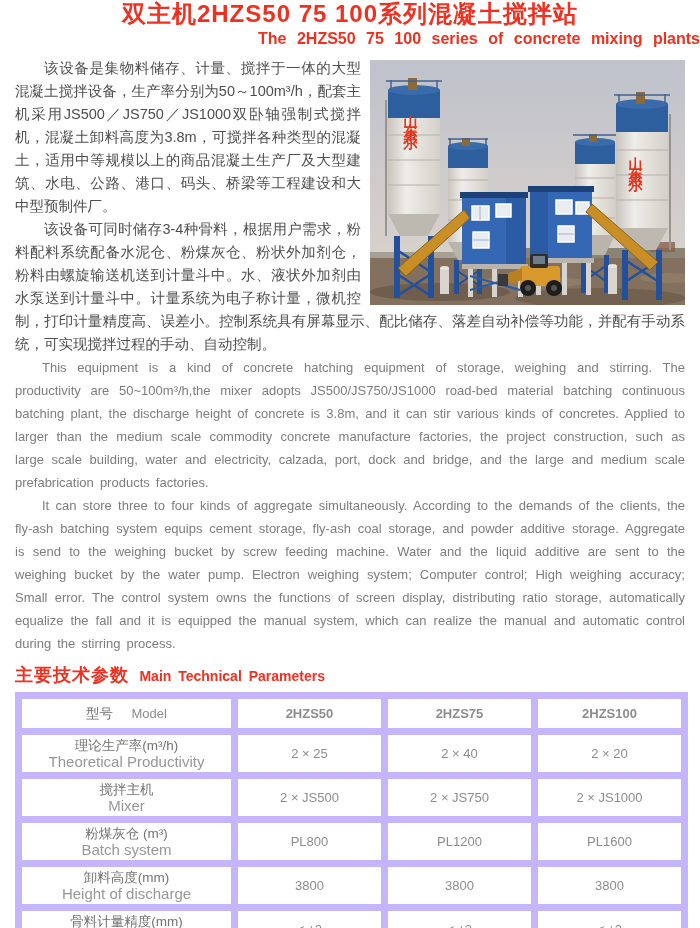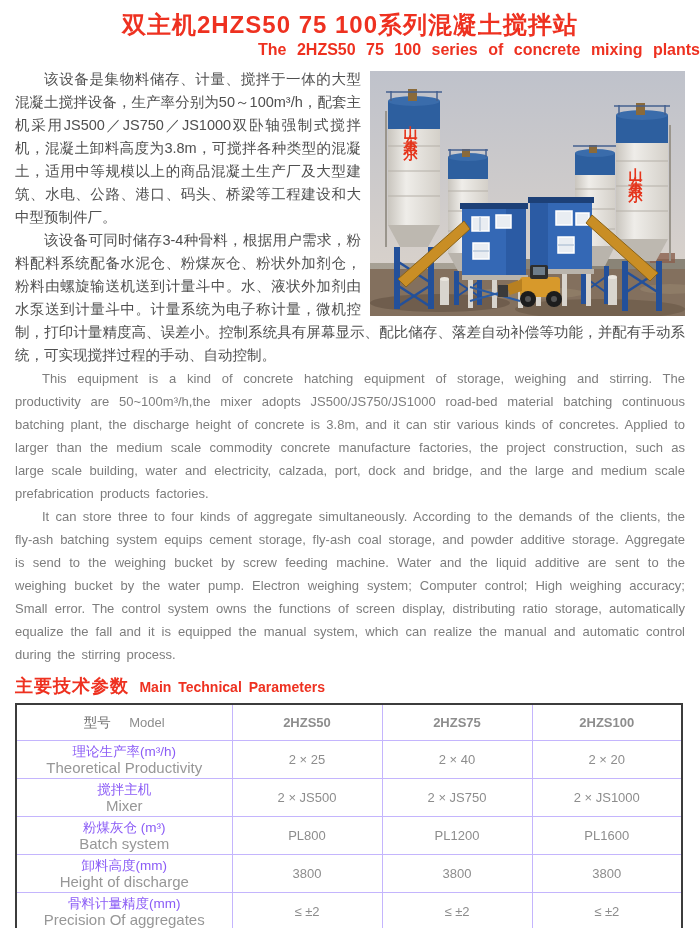--- a/index.html
+++ b/index.html
@@ -1,17 +1,17 @@
 <!DOCTYPE html>
 <html><head>
 <meta charset="utf-8">
 <style>
   * { margin:0; padding:0; box-sizing:border-box; }
   body { background:#fff; font-family:"Liberation Sans","DejaVu Sans",sans-serif; }
-  .page { width:700px; height:928px; background:#ffffff; overflow:hidden; padding-top:11px; }
+  .page { width:700px; height:928px; background:#ffffff; overflow:hidden; }
 
   .page-title { text-align:center; color:#ee3120; font-size:24px; font-weight:bold;
                 letter-spacing:1px; line-height:28px; }
   .page-subtitle { text-align:right; color:#ee3120; font-size:16px; font-weight:bold;
                    word-spacing:6px; line-height:22px; margin-bottom:7px; }
 
   .content { padding:0 15px; }
 
   .photo { float:right; width:315px; height:245px; margin:3px 0 5px 9px; position:relative;
            background:#c7c8cd; }
@@ -26,30 +26,30 @@
              text-indent:29px; }
   .para-en { font-size:13px; line-height:23px; color:#7d7d7d; text-align:justify;
              text-indent:27px; word-spacing:2.5px; }
 
   .params-header { clear:both; margin:8px 0 5px 0; color:#ee3120; font-weight:bold; }
   .params-header .cn { font-size:18px; letter-spacing:1px; }
   .params-header .en { font-size:14px; word-spacing:3px; margin-left:6px; }
 
   table.specs { width:668px; border-collapse:collapse; border:2px solid #3c3c3c;
                 table-layout:fixed; }
-  table.specs td, table.specs th { border:1px solid #c4b5fd; text-align:center;
+  table.specs td, table.specs th { border:7px solid #c4b5fd; text-align:center;
                 vertical-align:middle; padding:3px 2px; }
   col.c-label { width:216px; }
   col.c-val   { width:150px; }
   .head-cell { height:36px; font-weight:normal; }
   .head-label .cn { font-size:13.5px; color:#6f6f6f; margin-right:14px; }
   .head-label .en { font-size:13px; color:#8d8d8d; }
   .model-cell { font-size:13px; color:#8d8d8d; font-weight:bold; }
   .label-cell { height:34px; }
-  .lbl-cn { font-size:13.5px; color:#8b5cf6; line-height:16px; }
+  .lbl-cn { font-size:13.5px; color:#737373; line-height:16px; }
   .lbl-en { font-size:15px; color:#979797; line-height:15px; }
   .val-cell { font-size:13px; color:#8d8d8d; }
 </style>
 </head>
 <body>
 
 <div class="page">
 
   <div class="page-title">双主机2HZS50 75 100系列混凝土搅拌站</div>
   <div class="page-subtitle">The 2HZS50 75 100 series of concrete mixing plants</div>

